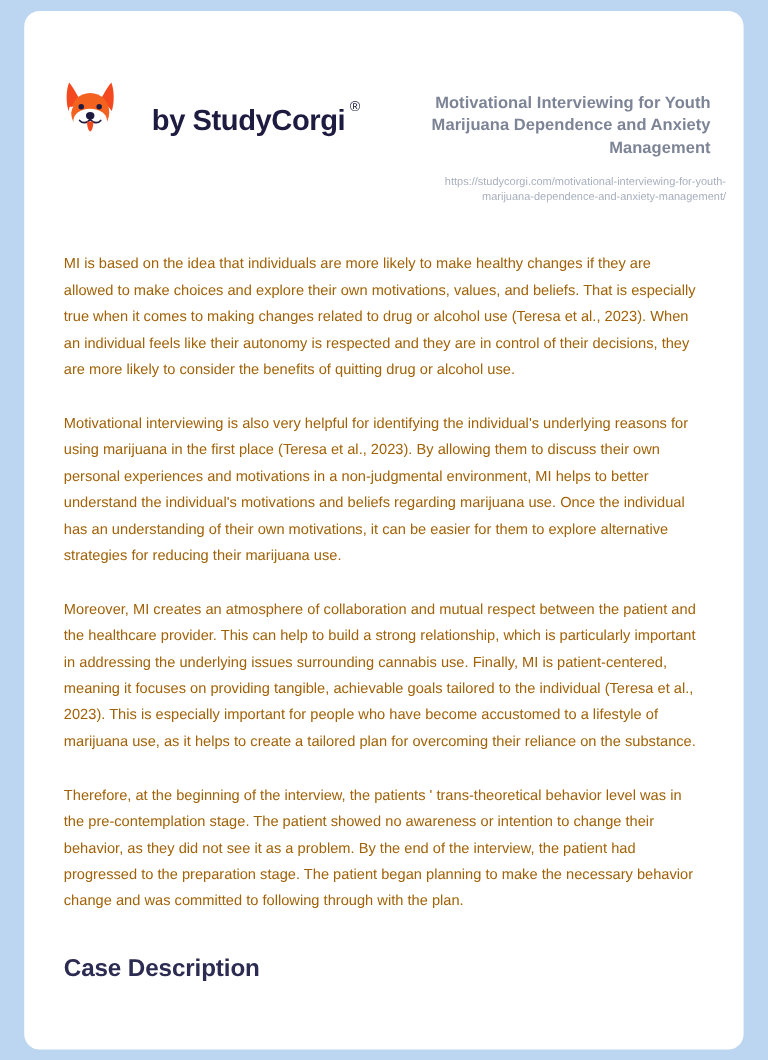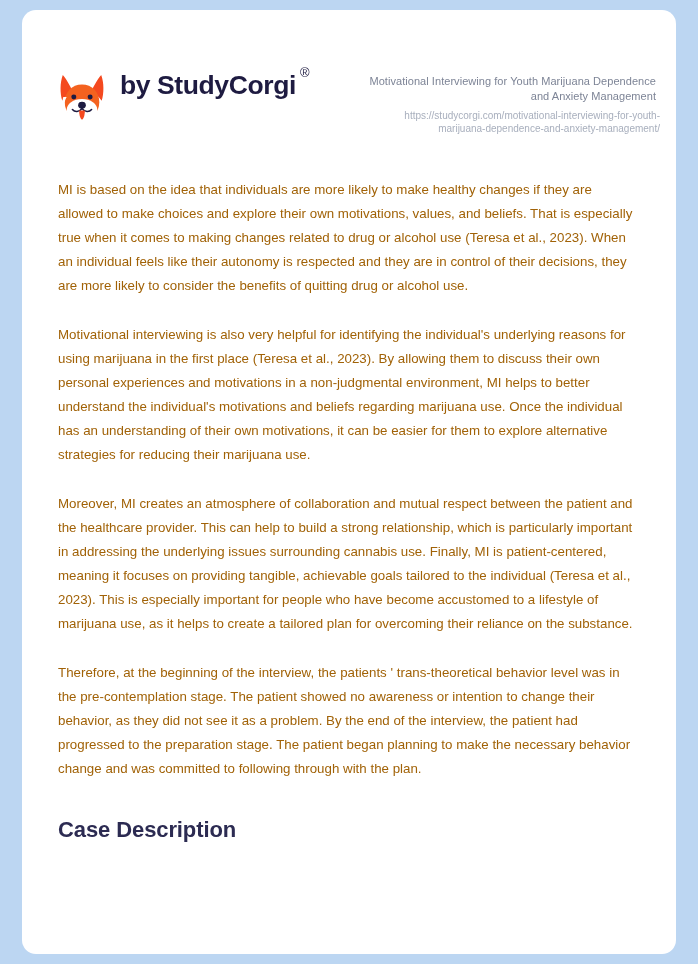--- a/index.html
+++ b/index.html
@@ -30,22 +30,22 @@
   .doc-header {
     display: flex;
     align-items: flex-start;
     justify-content: space-between;
     padding: 58px 16px 0 36px;
     box-sizing: border-box;
   }
 
   .brand {
     display: flex;
-    align-items: flex-start;
-    gap: 14px;
+    align-items: flex-end;
+    gap: 32px;
     padding-top: 4px;
   }
 
   .brand-logo {
     width: 48px;
     height: 50px;
     flex: 0 0 auto;
     display: block;
   }
 
@@ -70,25 +70,25 @@
   }
 
   .header-meta {
     text-align: right;
     padding-top: 2px;
     max-width: 300px;
   }
 
   .doc-title {
     color: #7d8496;
-    font-size: 11px;
-    font-weight: normal;
+    font-size: 15px;
+    font-weight: bold;
     line-height: 1.35;
     letter-spacing: 0.05px;
-    margin: 4px;
+    margin: 14px;
   }
 
   .doc-url {
     color: #a8afbd;
     font-size: 10px;
     font-weight: normal;
     line-height: 1.38;
     margin: 5px 0 0 0;
     word-break: break-word;
   }

